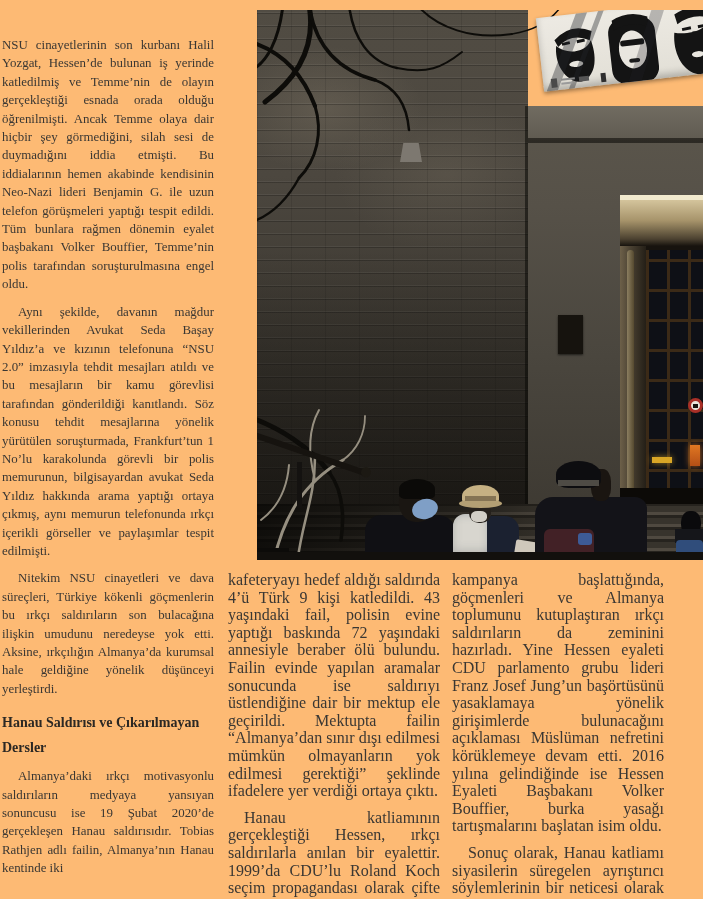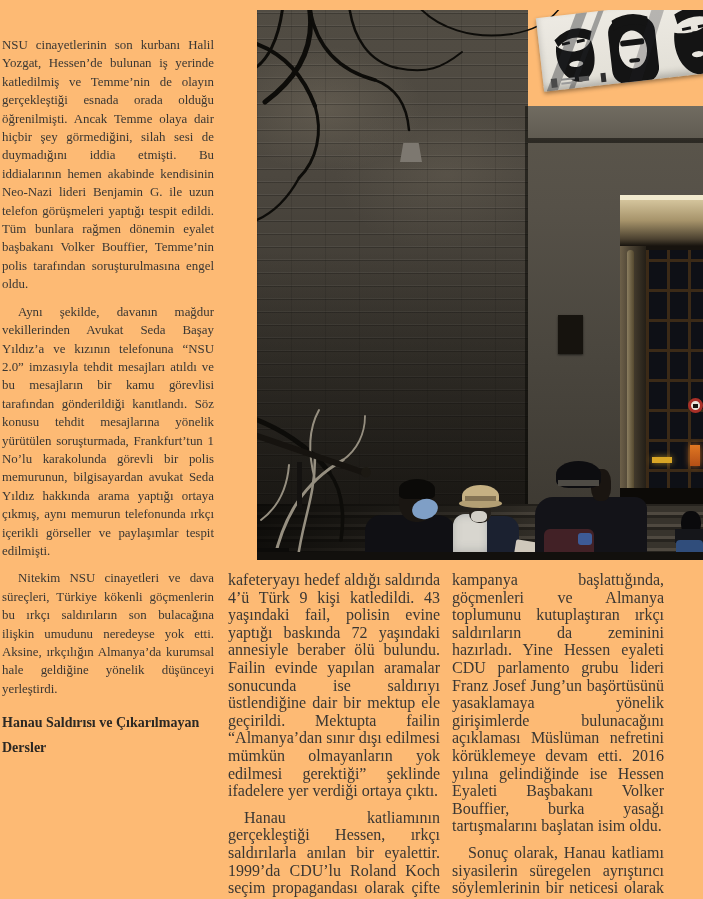--- a/index.html
+++ b/index.html
@@ -93,20 +93,21 @@
 </head>
 <body>
 
 <div class="page">
 
   <div class="col col-left">
     <p>NSU cinayetlerinin son kurbanı Halil Yozgat, Hessen’de bulunan iş yerinde katledilmiş ve Temme’nin de olayın gerçekleştiği esnada orada olduğu öğrenilmişti. Ancak Temme olaya dair hiçbir şey görmediğini, silah sesi de duymadığını iddia etmişti. Bu iddialarının hemen akabinde kendisinin Neo-Nazi lideri Benjamin G. ile uzun telefon görüşmeleri yaptığı tespit edildi. Tüm bunlara rağmen dönemin eyalet başbakanı Volker Bouffier, Temme’nin polis tarafından soruşturulmasına engel oldu.</p>
     <p class="indent">Aynı şekilde, davanın mağdur vekillerinden Avukat Seda Başay Yıldız’a ve kızının telefonuna “NSU 2.0” imzasıyla tehdit mesajları atıldı ve bu mesajların bir kamu görevlisi tarafından gönderildiği kanıtlandı. Söz konusu tehdit mesajlarına yönelik yürütülen soruşturmada, Frankfurt’tun 1 No’lu karakolunda görevli bir polis memurunun, bilgisayardan avukat Seda Yıldız hakkında arama yaptığı ortaya çıkmış, aynı memurun telefonunda ırkçı içerikli görseller ve paylaşımlar tespit edilmişti.</p>
     <p class="indent">Nitekim NSU cinayetleri ve dava süreçleri, Türkiye kökenli göçmenlerin bu ırkçı saldırıların son bulacağına ilişkin umudunu neredeyse yok etti. Aksine, ırkçılığın Almanya’da kurumsal hale geldiğine yönelik düşünceyi yerleştirdi.</p>
     <h2 class="section">Hanau Saldırısı ve Çıkarılmayan Dersler</h2>
+    <p class="indent">Almanya’daki ırkçı motivasyonlu saldırıların medyaya yansıyan sonuncusu ise 19 Şubat 2020’de gerçekleşen Hanau saldırısıdır. Tobias Rathjen adlı failin, Almanya’nın Hanau kentinde iki</p>
   </div>
 
   <div class="photo">
     <div class="wall-tex"></div>
     <div class="wall-shade"></div>
     <div class="seam"></div>
     <div class="portal"></div>
     <div class="cornice"></div>
     <div class="cornice-shadow"></div>
     <div class="recess"></div>

